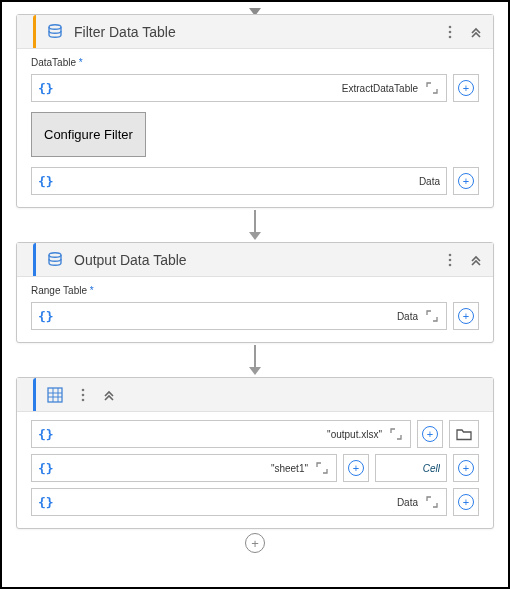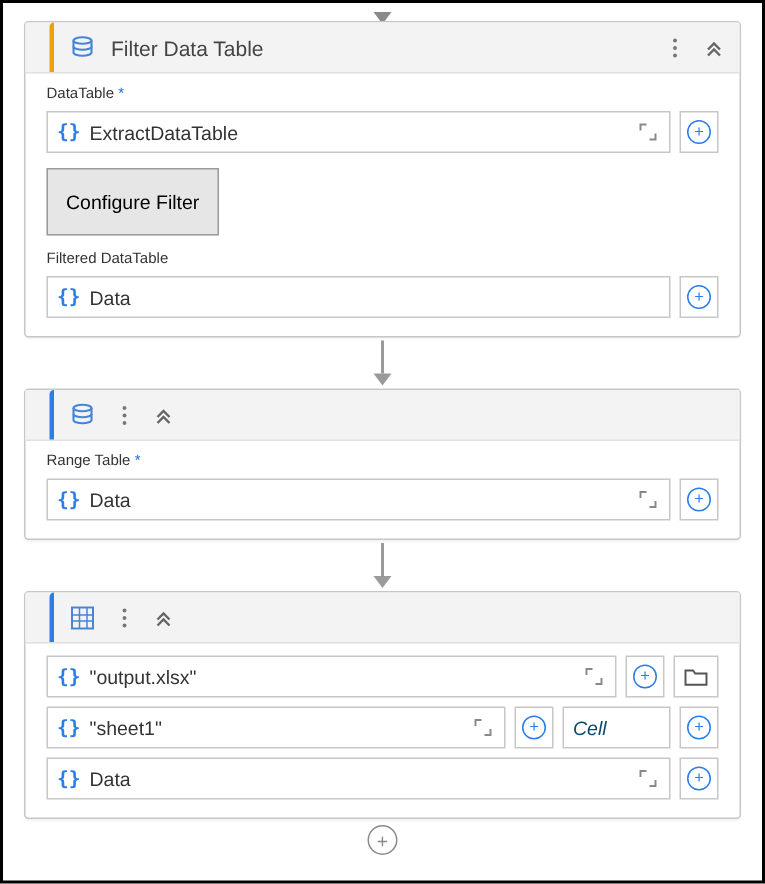--- a/index.html
+++ b/index.html
@@ -99,23 +99,24 @@
   .input-box.small { flex: 0 0 72px; }
   .braces {
     color: #2b7de9;
     font-weight: 600;
     font-size: 13px;
     font-family: Consolas, monospace;
   }
   .input-text {
     flex: 1;
     color: #333;
-    font-size: 13px;
+    font-size: 10px;
     white-space: nowrap;
     overflow: hidden;
+    text-align: right;
   }
   .input-text.placeholder { color: #0c4a6e; font-style: italic; }
   .expand-btn {
     width: 16px; height: 16px;
     display: flex; align-items: center; justify-content: center;
     color: #888;
     cursor: pointer;
   }
   .plus-btn {
     width: 26px; min-width:26px;
@@ -225,21 +226,20 @@
               </svg>
           </div>
         </div>
         <div class="plus-btn">
           <div class="plus-circle">+</div>
         </div>
       </div>
 
       <button class="config-btn">Configure Filter</button>
 
-      <div class="field-label">Filtered DataTable</div>
       <div class="input-row">
         <div class="input-box">
           <span class="braces">{}</span>
           <span class="input-text">Data</span>
         </div>
         <div class="plus-btn">
           <div class="plus-circle">+</div>
         </div>
       </div>
     </div>
@@ -253,20 +253,21 @@
   <div class="activity">
     <div class="activity-header">
       <div class="accent blue"></div>
       <div class="header-icon">
         <svg width="20" height="20" viewBox="0 0 20 20">
             <ellipse cx="10" cy="5" rx="6" ry="2.2" fill="none" stroke="#4385d8" stroke-width="1.4"></ellipse>
             <path d="M4 5v8c0 1.2 2.7 2.2 6 2.2s6-1 6-2.2V5" fill="none" stroke="#4385d8" stroke-width="1.4"></path>
             <path d="M4 9c0 1.2 2.7 2.2 6 2.2s6-1 6-2.2" fill="none" stroke="#4385d8" stroke-width="1.4"></path>
           </svg>
       </div>
+      <div class="header-title">Output Data Table</div>
       <div class="header-btn">
         <svg width="4" height="14" viewBox="0 0 4 14">
             <circle cx="2" cy="2" r="1.3" fill="#777"></circle>
             <circle cx="2" cy="7" r="1.3" fill="#777"></circle>
             <circle cx="2" cy="12" r="1.3" fill="#777"></circle>
           </svg>
       </div>
       <div class="header-btn">
         <svg width="12" height="12" viewBox="0 0 12 12">
             <path d="M2 7 L6 3 L10 7" fill="none" stroke="#666" stroke-width="1.6"></path>

